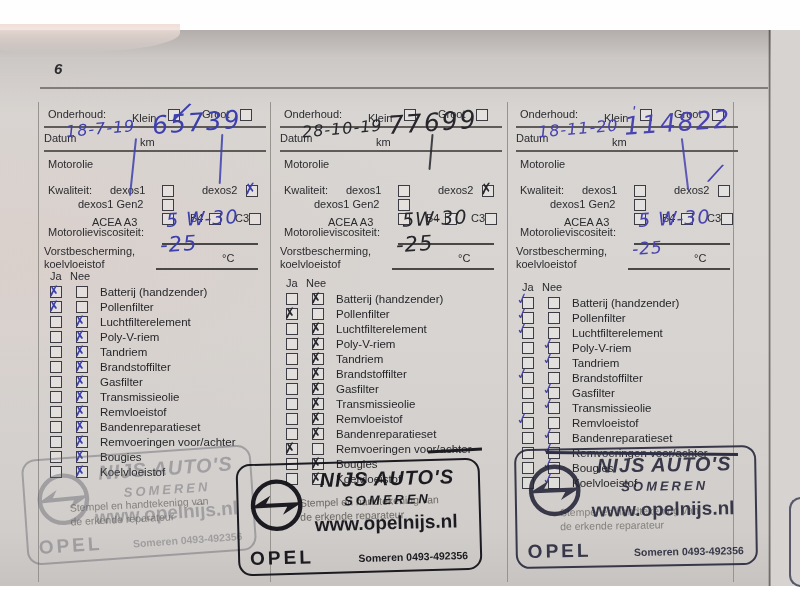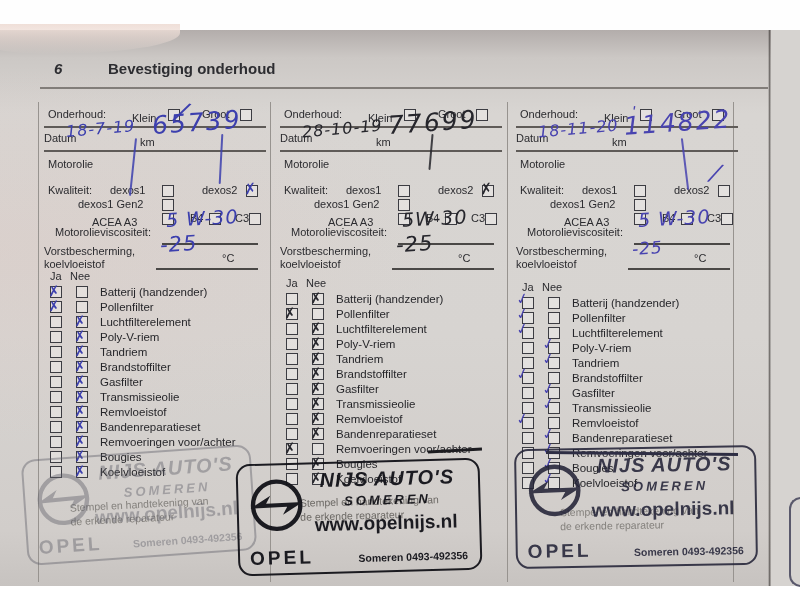--- a/index.html
+++ b/index.html
@@ -36,21 +36,21 @@
   .l-km{left:96px;top:32px}
   .rule2{top:46px}
   .l-motorolie{left:4px;top:54px}
   .l-kwaliteit{left:4px;top:80px}
   .l-dexos1{left:66px;top:80px}.b-dexos1{left:118px;top:81px}
   .l-dexos2{left:158px;top:80px}.b-dexos2{left:202px;top:81px}
   .l-gen2{left:34px;top:94px}.b-gen2{left:118px;top:95px}
   .l-acea{left:48px;top:112px}.b-acea{left:118px;top:109px}
   .l-b4{left:146px;top:108px}.b-b4{left:165px;top:109px}
   .l-c3{left:191px;top:108px}.b-c3{left:205px;top:109px}
-  .l-visc{left:11px;top:122px}
+  .l-visc{left:4px;top:122px}
   .visc-line{position:absolute;left:118px;top:139px;width:96px;height:1.5px;background:#4a4846;}
   .l-vorst1{left:0;top:141px}
   .l-vorst2{left:0;top:154px}
   .l-celsius{left:178px;top:148px;font-size:11px}
   .temp-line{position:absolute;left:112px;top:164px;width:102px;height:1.5px;background:#4a4846;}
   
   .hw{position:absolute;font-family:"DejaVu Sans",sans-serif;font-style:italic;color:var(--ink);
       letter-spacing:1px;white-space:nowrap;line-height:1;}
   .hw-date{left:22px;top:17px;font-size:16px;transform:rotate(-5deg);}
   .hw-km{left:108px;top:6px;font-size:25px;letter-spacing:2px;transform:rotate(-4deg);}
@@ -95,21 +95,20 @@
 </head>
 <body>
 
 <div class="photo" id="photo">
   <div class="page"></div>
   <div class="strip-top"></div>
   <div class="finger"></div>
   <div class="strip-bottom"></div>
 
   <div class="header-num">6</div>
-  <div class="header-title">Bevestiging onderhoud</div>
   <div class="header-rule"></div>
   <div class="separator sep-0"></div>
   <div class="separator sep-1"></div>
   <div class="separator sep-2"></div>
   <div class="separator sep-3"></div>
   <div class="fold"></div>
   <div class="right-strip"></div>
   <div class="stamp4-corner"></div>
 <div class="col c1" style="left: 44px; --ink: #3c3fae;">
     <span class="lbl l-onderhoud">Onderhoud:</span>

